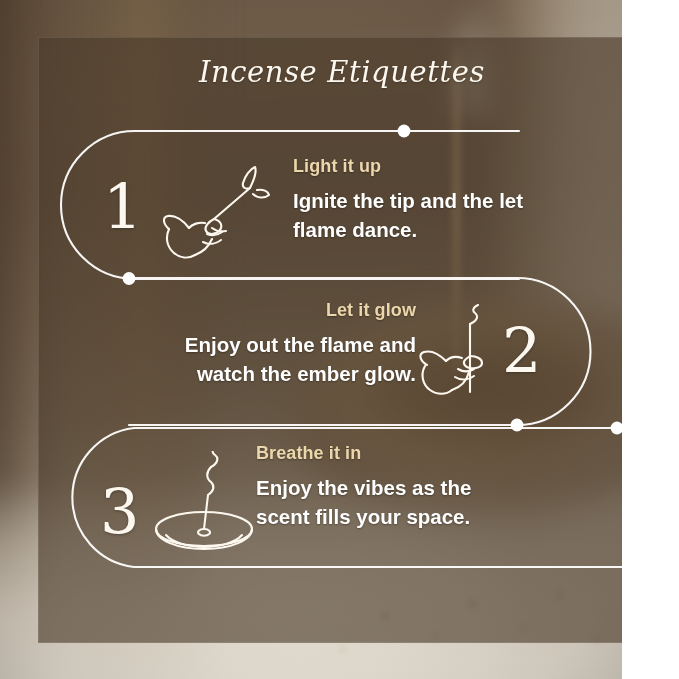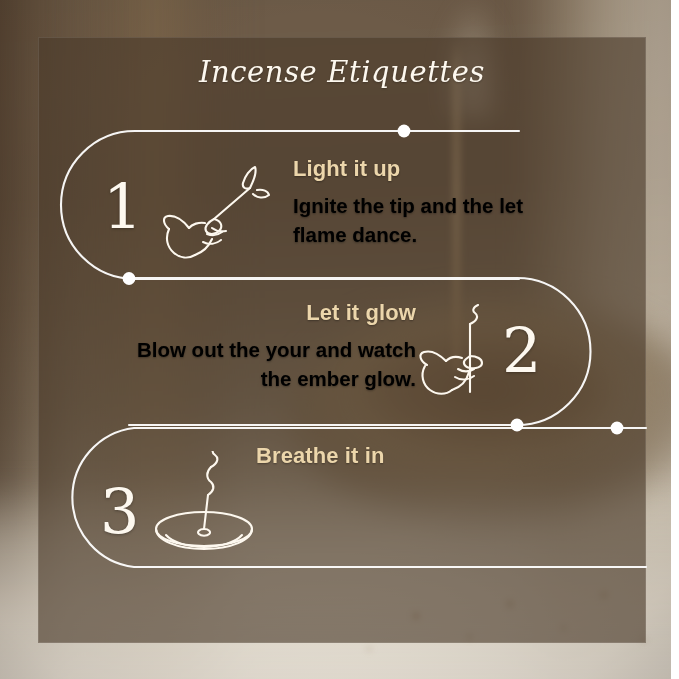--- a/index.html
+++ b/index.html
@@ -6,21 +6,21 @@
     margin: 0;
     padding: 0;
     width: 679px;
     height: 679px;
     overflow: hidden;
     font-family: "Liberation Sans", sans-serif;
   }
 
   #stage {
     position: relative;
-    width: 671px;
+    width: 622px;
     height: 679px;
     overflow: hidden;
     background: #8d8274;
   }
 
   
   .bg-layer {
     position: absolute;
     inset: -40px;
     filter: blur(14px);
@@ -223,29 +223,29 @@
   .step-icon {
     position: absolute;
   }
 
   .step-text {
     position: absolute;
   }
 
   .step-heading {
     color: #ecd6ab;
-    font-size: 22px;
+    font-size: 18px;
     font-weight: 700;
     letter-spacing: 0.1px;
     margin: 0 0 9px 0;
     text-shadow: 0 1px 2px rgba(0,0,0,0.32);
   }
 
   .step-body {
-    color: #000000;
+    color: #ffffff;
     font-size: 20.5px;
     font-weight: 700;
     line-height: 1.42;
     margin: 0;
     text-shadow: 0 1px 2px rgba(0,0,0,0.32);
   }
 
   .align-right { text-align: right; }
 </style>
 </head>
@@ -335,21 +335,21 @@
         <path d="M13 62 c-5 9 -2 19 5 24 c7 5 16 5 22 0"></path>
 
         <path d="M40 86 c9 -3 15 -10 17 -18"></path>
         <path d="M46 65 c5 3 11 3 16 0"></path>
         <path d="M43 73 c6 4 14 3 19 -1"></path>
       </svg>
     </div>
 
     <div class="step-text align-right" style="left:6px; top:4px; width:280px;">
       <p class="step-heading">Let it glow</p>
-      <p class="step-body">Blow out the your and watch the ember glow.</p>
+      <p class="step-body">Enjoy out the flame and watch the ember glow.</p>
     </div>
   </div>
 
   <div class="step" style="left:38px; top:443px; width:520px; height:130px;">
 
     <div class="step-num" style="left:62px; top:38px;">3</div>
 
     <div class="step-icon" style="left:106px; top:8px;">
       <svg width="120" height="100" viewBox="0 0 120 100" fill="none" stroke="#fdf8ef" stroke-width="2.1" stroke-linecap="round" stroke-linejoin="round">
 
@@ -363,16 +363,17 @@
         <ellipse cx="60" cy="78" rx="48" ry="17"></ellipse>
 
         <path d="M12 78 c0 11 21 20 48 20 c27 0 48 -9 48 -20"></path>
 
         <path d="M22 84 c6 7 21 12 38 12 c17 0 32 -5 38 -12"></path>
       </svg>
     </div>
 
     <div class="step-text" style="left:218px; top:0; width:270px;">
       <p class="step-heading">Breathe it in</p>
+      <p class="step-body">Enjoy the vibes as the scent fills your space.</p>
     </div>
   </div>
 
 </div>
 
 </body></html>

